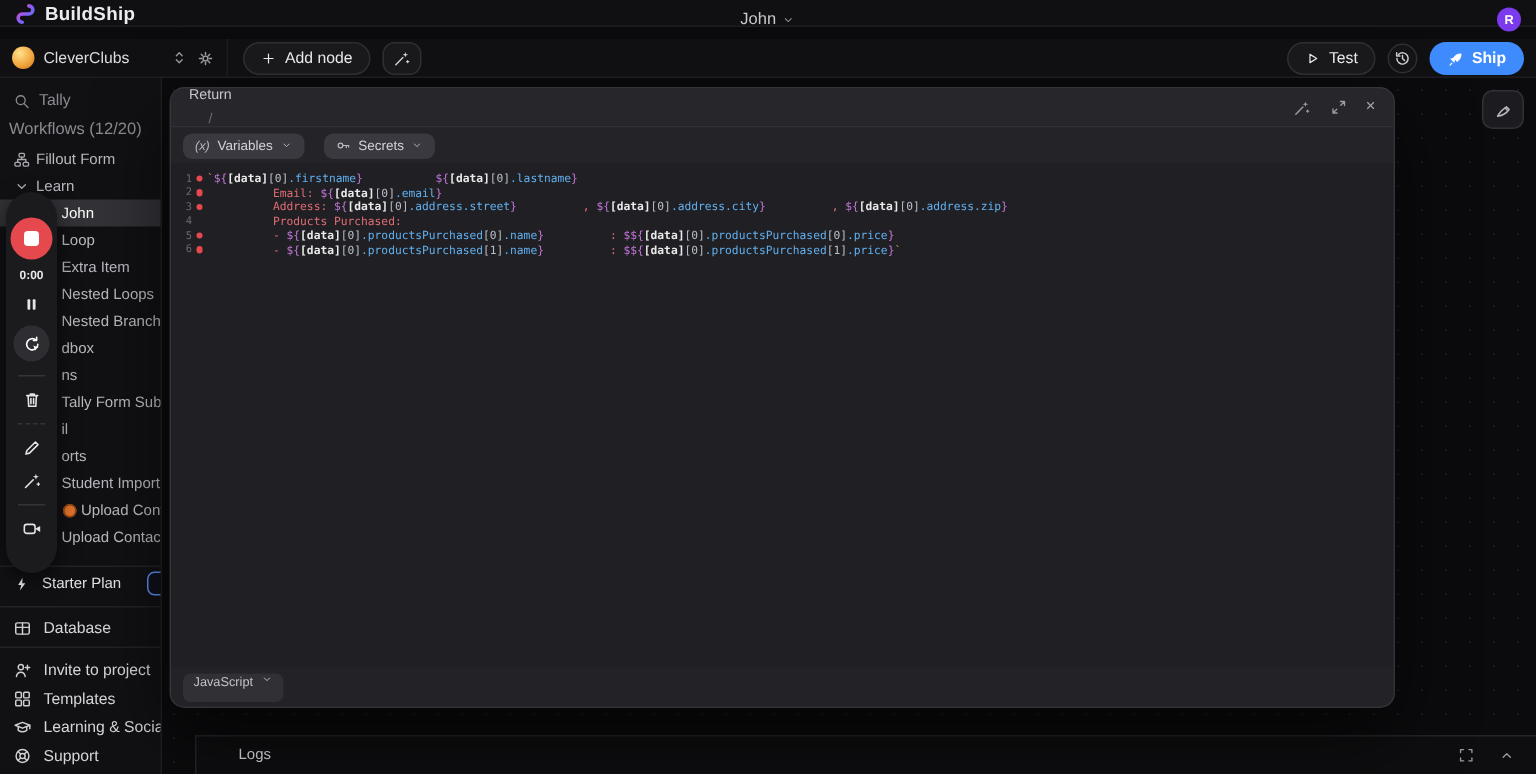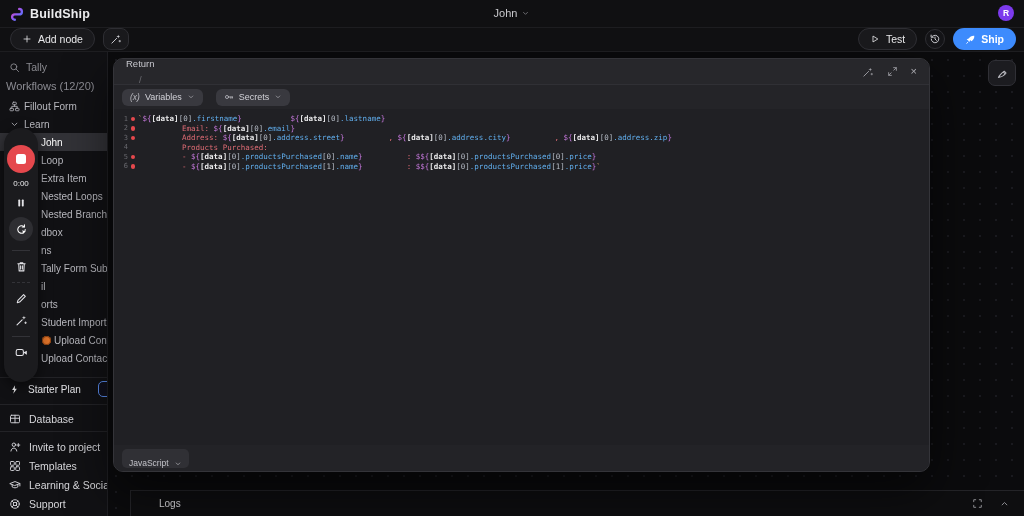--- a/index.html
+++ b/index.html
@@ -4,21 +4,21 @@
 <style>
   * { margin:0; padding:0; box-sizing:border-box; }
   html,body { width:1024px; height:516px; overflow:hidden; background:#0b0b0d;
     font-family:"Liberation Sans","DejaVu Sans",sans-serif; -webkit-font-smoothing:antialiased; }
   .stage { position:relative; width:1024px; height:516px; background:#0b0b0d; }
 
   svg { display:block; }
   .ic { display:inline-flex; align-items:center; justify-content:center; }
 
   
-  .topbar { position:absolute; left:0; top:0; width:1024px; height:28px; background:#101012;
+  .topbar { position:absolute; left:0; top:0; width:1024px; height:18px; background:#101012;
     border-bottom:1px solid #1d1d20; display:flex; align-items:center; padding:0 10px; z-index:40; }
   .brand { display:flex; align-items:center; gap:6px; }
   .brand-name { color:#ececee; font-size:12.5px; font-weight:bold; letter-spacing:.2px; }
   .top-center { position:absolute; left:0; right:0; top:0; height:26px; display:flex;
     align-items:center; justify-content:center; gap:4px; color:#c9c9cd; font-size:11px; pointer-events:none; }
   .top-center .ic { color:#8a8a90; }
   .avatar { position:absolute; right:10px; top:5px; width:16px; height:16px; border-radius:50%;
     background:#7c3aed; color:#fff; font-size:8.5px; font-weight:bold; display:flex;
     align-items:center; justify-content:center; }
 
@@ -75,21 +75,21 @@
     border:1px solid #303036; border-radius:7px; display:flex; align-items:center; justify-content:center;
     color:#b5b5bb; z-index:5; cursor:pointer; }
 
   
   .recorder { position:absolute; left:4px; top:128px; width:34px; height:254px; background:#1b1b1e;
     border-radius:17px; z-index:30; box-shadow:0 4px 14px rgba(0,0,0,.55);
     display:flex; flex-direction:column; align-items:center; }
   .rec-stop { width:28px; height:28px; border-radius:50%; background:#e5484d; margin-top:17px;
     display:flex; align-items:center; justify-content:center; cursor:pointer; }
   .rec-stop .sq { width:10px; height:10px; background:#fff; border-radius:2.5px; }
-  .rec-time { color:#e8e8ea; font-size:8px; font-weight:normal; margin-top:6px; }
+  .rec-time { color:#e8e8ea; font-size:8px; font-weight:bold; margin-top:6px; }
   .rec-ic { color:#e4e4e8; margin-top:9px; cursor:pointer; display:flex; }
   .rec-restart { width:24px; height:24px; border-radius:50%; background:#2e2e32; margin-top:8px;
     display:flex; align-items:center; justify-content:center; color:#fff; cursor:pointer; }
   .rec-div { width:18px; border-top:1px solid #333338; margin-top:9px; }
   .rec-div.dash { border-top-style:dashed; }
 
   
   .modal { position:absolute; left:113px; top:58px; width:817px; height:414px; background:#232327;
     border:1px solid #343439; border-radius:10px; z-index:20; box-shadow:0 18px 50px rgba(0,0,0,.6);
     display:flex; flex-direction:column; overflow:hidden; }
@@ -109,21 +109,21 @@
   .varx { font-size:8.5px; color:#b8b8be; font-style:italic; }
   .m-editor { flex:1; background:#202024; padding-top:5px; font-family:"DejaVu Sans Mono",monospace; }
   .cline { display:flex; align-items:center; height:9.5px; }
   .cnum { width:14px; text-align:right; color:#68686e; font-size:7px; flex:none; }
   .cdot { width:10px; flex:none; display:flex; align-items:center; justify-content:center; }
   .cdot i { width:4.5px; height:4.5px; border-radius:50%; background:#e5484d; display:block; }
   .ccode { font-size:7.5px; white-space:pre; letter-spacing:0; }
   .tk-tick { color:#d19a66; } .tk-tpl { color:#c678dd; } .tk-var { color:#eaeaec; font-weight:bold; }
   .tk-idx { color:#b9bfc9; } .tk-prop { color:#61afef; } .tk-txt { color:#e06c75;margin-left:44px; }
   .m-foot { height:26px; flex:none; background:#232327; display:flex; align-items:center; padding-left:8px; }
-  .lang-pill { display:flex; align-items:flex-end; gap:5px; height:19px; padding:0 7px;
+  .lang-pill { display:flex; align-items:flex-start; gap:5px; height:19px; padding:0 7px;
     background:#303035; border-radius:5px; color:#c2c2c8; font-size:8.5px; cursor:pointer; }
 
   
   .logs { position:absolute; left:130px; top:490px; width:894px; height:26px; background:#0e0e10;
     border-top:1px solid #242428; border-left:1px solid #242428; display:flex; align-items:center;
     padding-left:28px; z-index:15; }
   .logs-label { color:#d8d8dc; font-size:10px; }
   .logs-right { margin-left:auto; display:flex; align-items:center; gap:16px; padding-right:14px;
     color:#9a9aa0; }
   .logs-right .ic { cursor:pointer; }
@@ -154,20 +154,35 @@
       <span class="ic">
           <svg width="9" height="9" viewBox="0 0 16 16" fill="none" stroke="currentColor" stroke-width="1.3" stroke-linecap="round" stroke-linejoin="round">
             <path d="M4.5 6l3.5 3.5L11.5 6"></path>
           </svg>
         </span>
     </div>
     <div class="avatar">R</div>
   </div>
 
   <div class="toolbar">
+    <div class="proj">
+      <span class="proj-logo"></span>
+      <span class="proj-name">CleverClubs</span>
+      <span class="ic">
+          <svg width="11" height="11" viewBox="0 0 16 16" fill="none" stroke="currentColor" stroke-width="1.3" stroke-linecap="round" stroke-linejoin="round">
+            <path d="M5.2 6L8 3.2 10.8 6M5.2 10L8 12.8 10.8 10"></path>
+          </svg>
+        </span>
+      <span class="ic">
+          <svg width="12" height="12" viewBox="0 0 16 16" fill="none" stroke="currentColor" stroke-width="1.3" stroke-linecap="round" stroke-linejoin="round">
+            <circle cx="8" cy="8" r="2.1"></circle>
+            <path d="M8 2.6v2.1M8 11.3v2.1M2.6 8h2.1M11.3 8h2.1M4.2 4.2l1.5 1.5M10.3 10.3l1.5 1.5M4.2 11.8l1.5-1.5M10.3 5.7l1.5-1.5"></path>
+          </svg>
+        </span>
+    </div>
     <div class="tb-left">
       <div class="pill-btn">
         <span class="ic">
             <svg width="10" height="10" viewBox="0 0 16 16" fill="none" stroke="currentColor" stroke-width="1.3" stroke-linecap="round" stroke-linejoin="round">
               <path d="M8 3.2v9.6M3.2 8h9.6"></path>
             </svg>
           </span>
         <span>Add node</span>
       </div>
       <div class="sq-btn">

